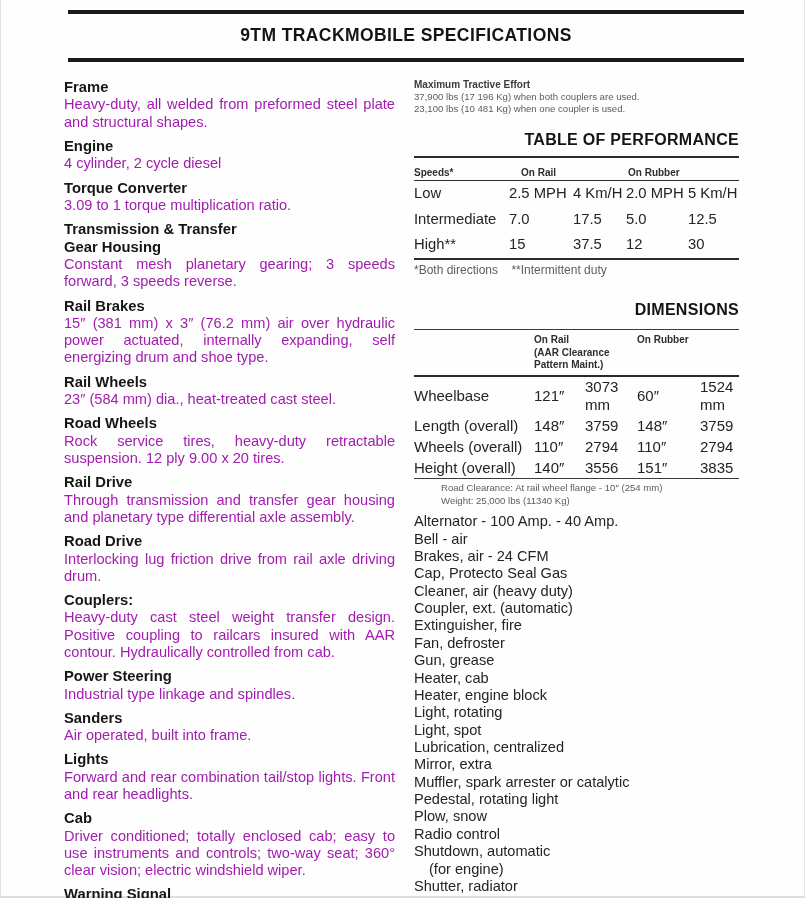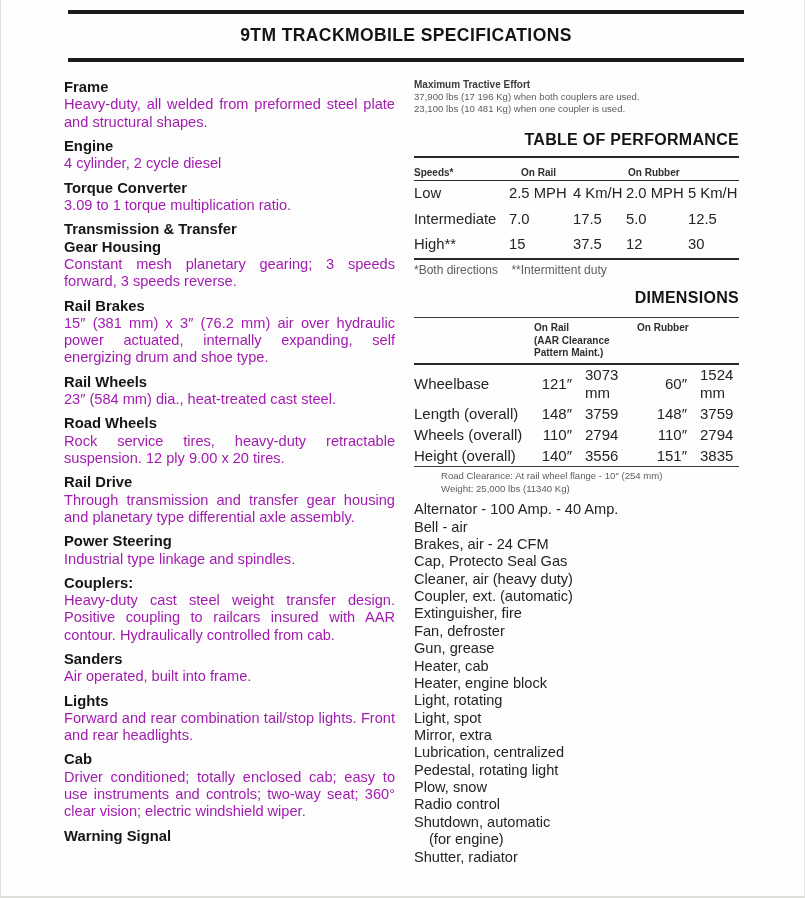--- a/index.html
+++ b/index.html
@@ -47,21 +47,21 @@
   
   .tractive-heading { font-size:10px; font-weight:bold; color:#3c3c3e; line-height:1.2; }
   .tractive-line { font-size:9.6px; color:#5d5d60; line-height:1.3; }
 
   
   h2 {
     text-align:right; font-size:16px; font-weight:bold;
     color:#141414; letter-spacing:.3px;
   }
   h2.perf-title { margin-top:15px; }
-  h2.dims-title { margin-top:12px; }
+  h2.dims-title { margin-top:24px; }
   h2.acc-title  { margin-top:30px; }
 
   
   table { border-collapse:collapse; table-layout:fixed; width:325px; }
   table.perf { margin-top:7px; border-top:2px solid #2a2a2a; border-bottom:2px solid #2a2a2a; }
   table.perf th {
     font-size:10px; font-weight:bold; color:#2e2e30;
     text-align:left; padding:9px 0 2px 0;
     border-bottom:1.5px solid #2a2a2a;
   }
@@ -90,21 +90,21 @@
     white-space:pre-line; line-height:1.25;
   }
   table.dims td {
     font-size:15px; color:#242424; line-height:1.25; padding:1px 0;
   }
   table.dims col.c-label { width:120px; }
   table.dims col.c-in1   { width:38px; }
   table.dims col.c-mm1   { width:65px; }
   table.dims col.c-in2   { width:50px; }
   table.dims col.c-mm2   { width:52px; }
-  table.dims td.in  { text-align:right; }
+  table.dims td.in  { text-align:left; }
   table.dims td.mm  { padding-left:13px; }
   .dims-footnote { font-size:9.6px; color:#5d5d60; line-height:1.35;padding-left:27px; }
   .dims-footnotes { margin-top:3px; }
 
   
   .acc-list { margin-top:5px; }
   .acc-item { font-size:14.6px; color:#242424; line-height:1.19; }
   .acc-item.indent { padding-left:15px; }
 </style>
 </head>
@@ -148,26 +148,30 @@
         </div>
         <div class="section">
           <h3>Road Wheels</h3>
           <p>Rock service tires, heavy-duty retractable suspension. 12 ply 9.00 x 20 tires.</p>
         </div>
         <div class="section">
           <h3>Rail Drive</h3>
           <p>Through transmission and transfer gear housing and planetary type differential axle assembly.</p>
         </div>
         <div class="section">
+          <h3>Road Drive</h3>
+          <p>Interlocking lug friction drive from rail axle driving drum.</p>
+        </div>
+        <div class="section">
+          <h3>Couplers:</h3>
+          <p>Heavy-duty cast steel weight transfer design. Positive coupling to railcars insured with AAR contour. Hydraulically controlled from cab.</p>
+        </div>
+        <div class="section">
           <h3>Power Steering</h3>
           <p>Industrial type linkage and spindles.</p>
-        </div>
-        <div class="section">
-          <h3>Couplers:</h3>
-          <p>Heavy-duty cast steel weight transfer design. Positive coupling to railcars insured with AAR contour. Hydraulically controlled from cab.</p>
         </div>
         <div class="section">
           <h3>Sanders</h3>
           <p>Air operated, built into frame.</p>
         </div>
         <div class="section">
           <h3>Lights</h3>
           <p>Forward and rear combination tail/stop lights. Front and rear headlights.</p>
         </div>
         <div class="section">
@@ -292,22 +296,23 @@
           <div class="acc-item">Cap, Protecto Seal Gas</div>
           <div class="acc-item">Cleaner, air (heavy duty)</div>
           <div class="acc-item">Coupler, ext. (automatic)</div>
           <div class="acc-item">Extinguisher, fire</div>
           <div class="acc-item">Fan, defroster</div>
           <div class="acc-item">Gun, grease</div>
           <div class="acc-item">Heater, cab</div>
           <div class="acc-item">Heater, engine block</div>
           <div class="acc-item">Light, rotating</div>
           <div class="acc-item">Light, spot</div>
+          <div class="acc-item">Lubrication, centralized</div>
           <div class="acc-item">Mirror, extra</div>
-          <div class="acc-item">Lubrication, centralized</div>
+          <div class="acc-item">Muffler, spark arrester or catalytic</div>
           <div class="acc-item">Pedestal, rotating light</div>
           <div class="acc-item">Plow, snow</div>
           <div class="acc-item">Radio control</div>
           <div class="acc-item">Shutdown, automatic</div>
           <div class="acc-item indent">(for engine)</div>
           <div class="acc-item">Shutter, radiator</div>
         </div>
 
     </div>
   </div>

